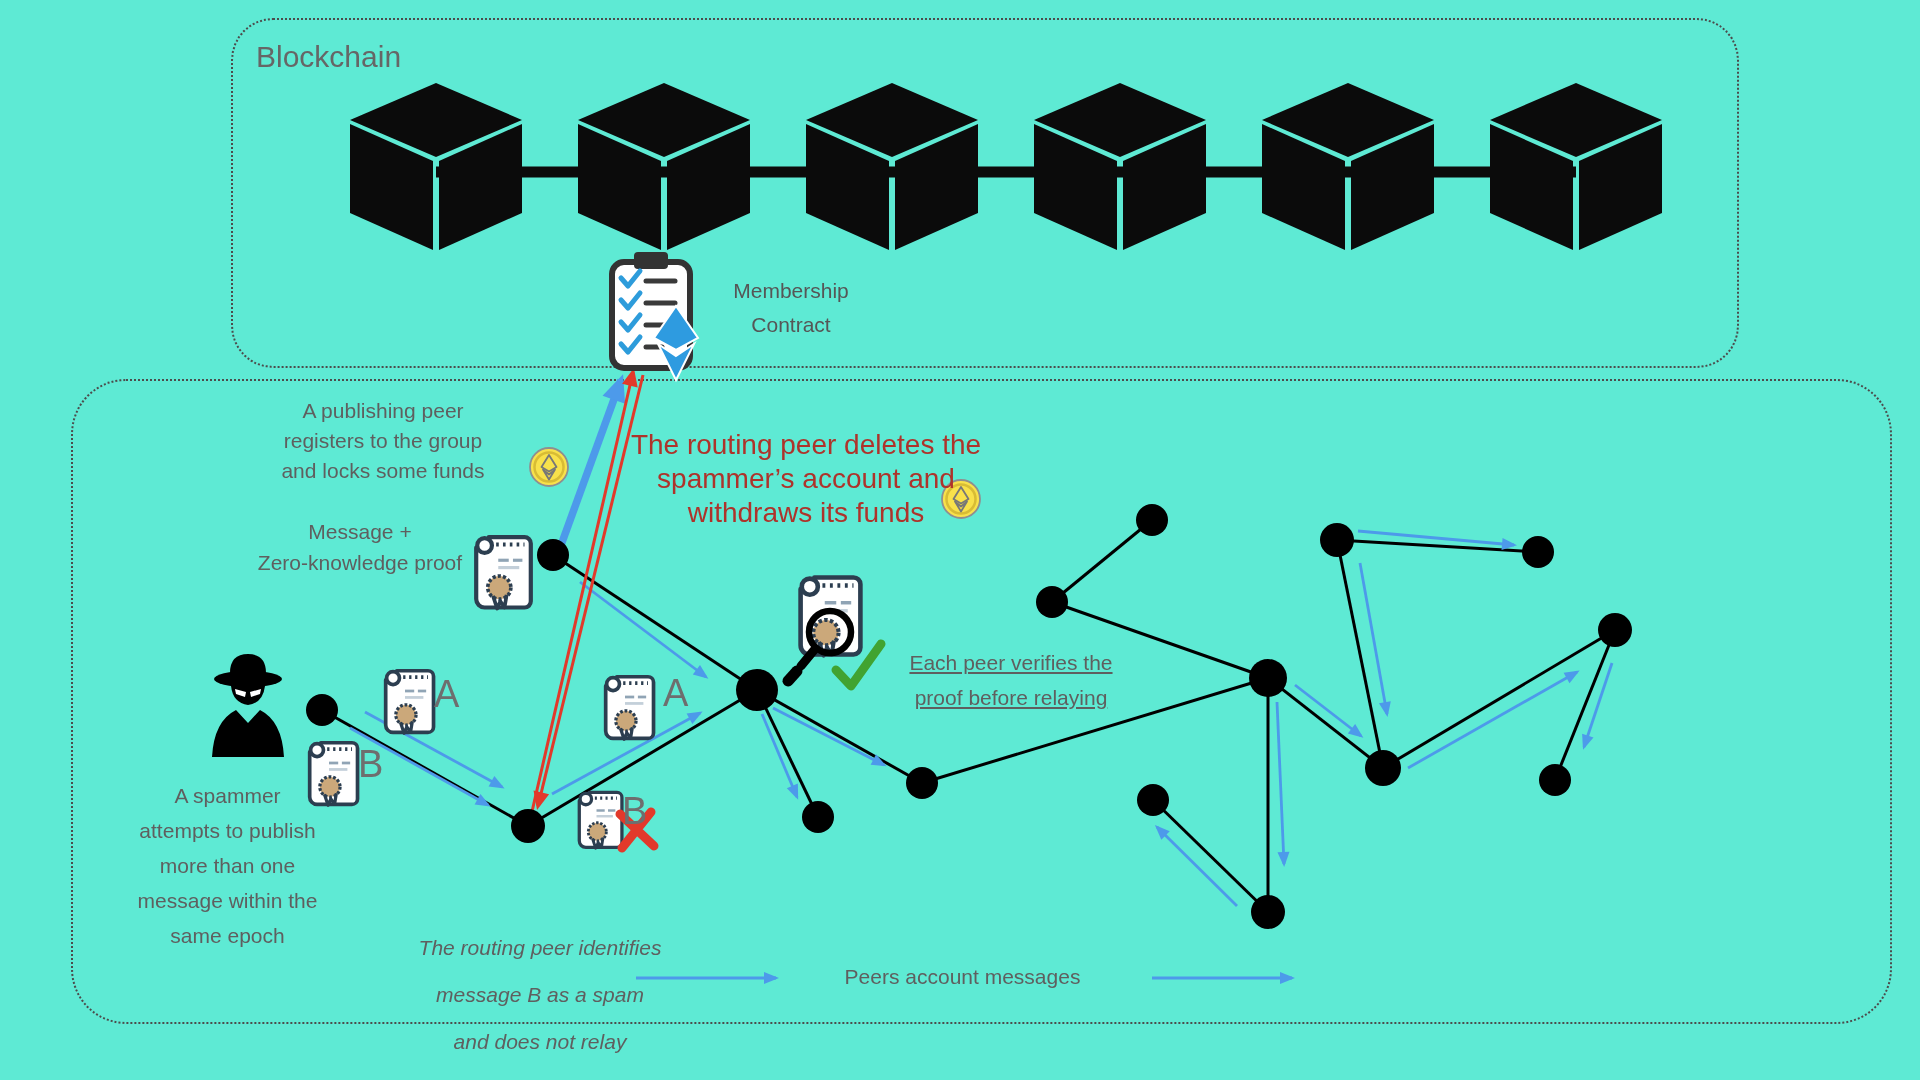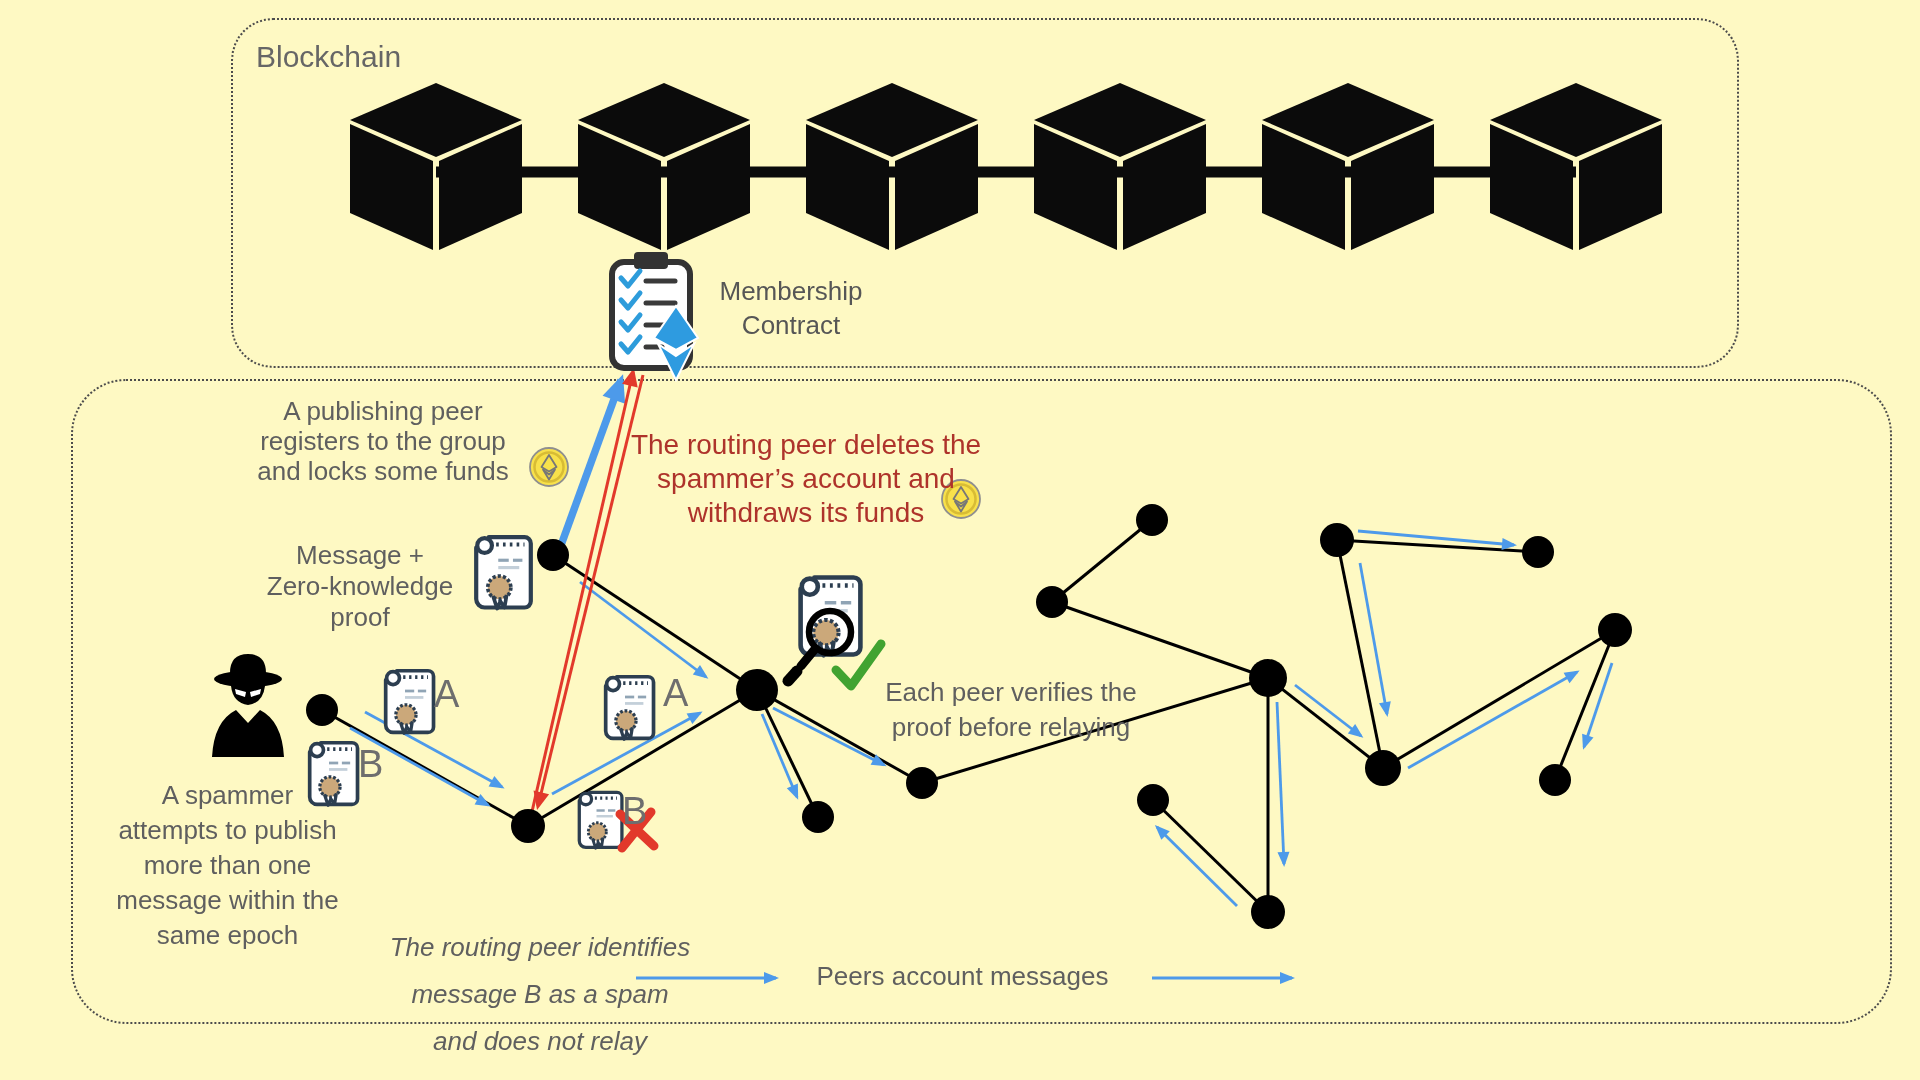--- a/index.html
+++ b/index.html
@@ -1,36 +1,36 @@
 <!DOCTYPE html>
 <html style="--gray: #5f5f5f; --redtext: #AE332B; --blue: #4D9AEA; --red: #E2392B; --eth: #2E9BE0; --green: #41A331;"><head>
 <meta charset="utf-8">
 <style>
   :root{
     --gray:#5f5f5f; --redtext:#AE332B; --blue:#4D9AEA; --red:#E2392B;
     --eth:#2E9BE0; --green:#41A331; --ink:#2C3E50;
   }
   html,body{margin:0;padding:0;background:#fff;}
-  #stage{position:relative;width:1920px;height:1080px;background:#fef9c3;overflow:hidden;
+  #stage{position:relative;width:1920px;height:1080px;background:#5eead4;overflow:hidden;
          font-family:"Liberation Sans",sans-serif;}
   .dbox{position:absolute;border:2px dotted #4c4c4c;background:transparent;}
   #bc-box{left:231px;top:18px;width:1504px;height:346px;border-radius:42px;}
   #net-box{left:71px;top:379px;width:1817px;height:641px;border-radius:55px;}
   svg#diagram{position:absolute;left:0;top:0;}
-  .txt{position:absolute;color:var(--gray);font-size:26px;line-height:33px;
+  .txt{position:absolute;color:var(--gray);font-size:21px;line-height:33px;
        text-align:center;white-space:pre-line;}
   .lbl{position:absolute;color:#6e6e6e;font-size:38px;line-height:38px;}
   #t-blockchain{left:256px;top:40px;width:220px;text-align:left;font-size:30px;color:#666;}
   #t-membership{left:698px;top:274px;width:186px;line-height:34px;color:#565656;}
   #t-publishing{left:228px;top:396px;width:310px;line-height:30px;}
   #t-delete{left:605px;top:428px;width:402px;line-height:34px;color:var(--redtext);font-size:28px;}
-  #t-zkp{left:240px;top:540px;width:240px;line-height:31px;}
+  #t-zkp{left:240px;top:516px;width:240px;line-height:31px;}
   #t-spammer{left:100px;top:778px;width:255px;line-height:35px;}
   #t-routing{left:367px;top:924px;width:346px;line-height:47px;font-style:italic;}
-  #t-verify{left:860px;top:675px;width:302px;line-height:35px;}
+  #t-verify{left:860px;top:645px;width:302px;line-height:35px;text-decoration:underline;}
   #t-transmit{left:800px;top:960px;width:325px;}
   #lbl-a1{left:434px;top:675px;} #lbl-b1{left:358px;top:745px;}
   #lbl-a2{left:663px;top:674px;} #lbl-b2{left:622px;top:792px;}
 </style>
 </head>
 <body>
 
 <div id="stage">
 
   <div id="bc-box" class="dbox"></div>

